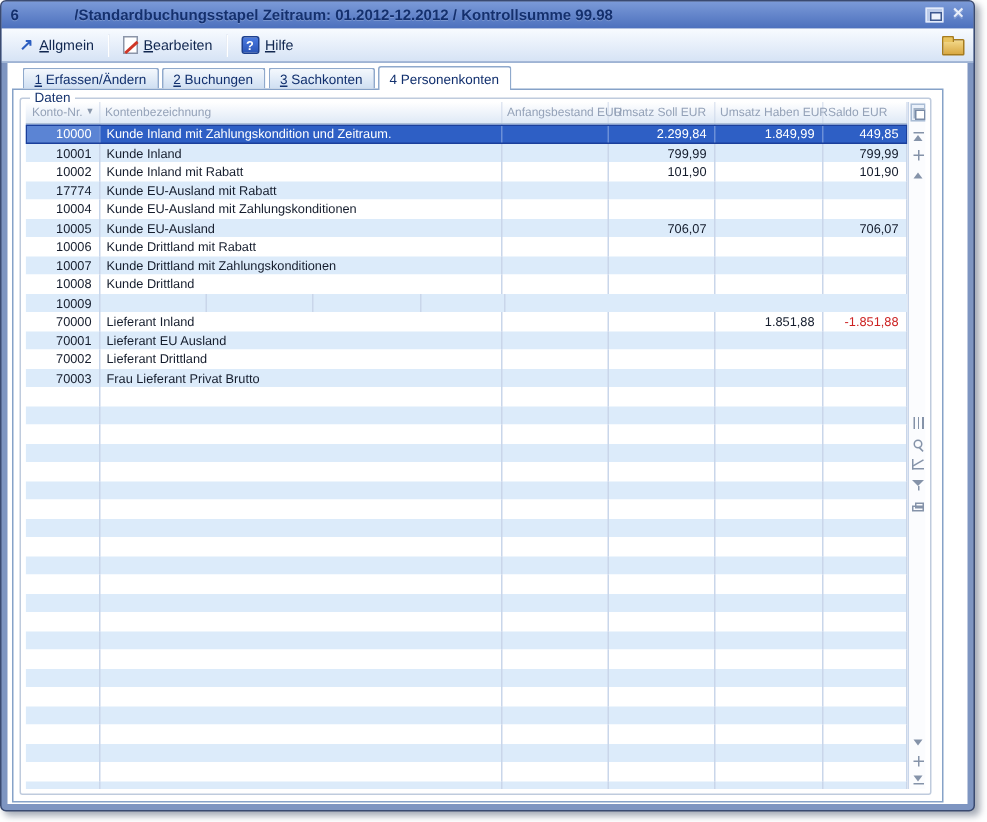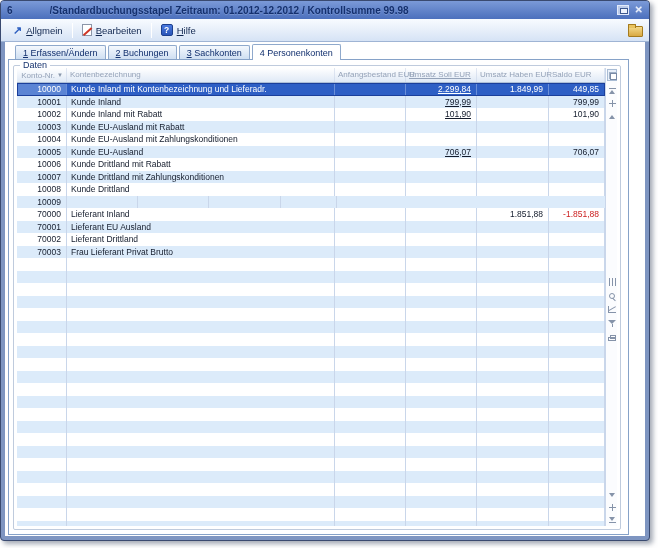--- a/index.html
+++ b/index.html
@@ -60,21 +60,21 @@
   .table{position:absolute;left:3px;right:3px;top:2px;bottom:3px;overflow:hidden;}
   .thead{position:absolute;left:0;right:12px;top:0;height:15px;display:flex;
     background:linear-gradient(#ffffff,#dfe9f6);border-bottom:1px solid #aebfd6;}
   .hcell{font-size:8px;color:#94a2b8;line-height:14px;white-space:nowrap;padding:0 3px;
     border-right:1px solid rgba(200,212,232,.55);}
   .hcell.right{text-align:right;}
   .sort-ico{font-size:6px;color:#8a98ac;margin-left:2px;vertical-align:1px;}
   .c-konto{width:50px;flex:none;}
   .c-name{flex:1;}
   .c-anf{width:71px;flex:none;}
-  .c-soll{width:71px;flex:none;text-decoration:underline;}
+  .c-soll{width:71px;flex:none;}
   .c-haben{width:72px;flex:none;}
   .c-saldo{width:56px;flex:none;}
 
   .tbody{position:absolute;left:0;right:12px;top:15px;bottom:0;overflow:hidden;}
   .trow{display:flex;height:12.5px;background:#fff;}
   .trow.stripe{background:var(--stripe,#dcebfa);}
   .tcell{font-size:8.5px;line-height:12.5px;color:#141c2c;white-space:nowrap;overflow:hidden;
     padding:0 4px;border-right:1px solid #c9d6ea;}
   .tcell.num{text-align:right;padding-right:5px;}
   .tcell.neg{color:var(--neg,#cc2222);}
@@ -165,21 +165,21 @@
             <div class="hcell c-name">Kontenbezeichnung</div>
             <div class="hcell c-anf">Anfangsbestand EUR</div>
             <div class="hcell c-soll">Umsatz Soll EUR</div>
             <div class="hcell c-haben">Umsatz Haben EUR</div>
             <div class="hcell c-saldo">Saldo EUR</div>
           </div>
 
           <div class="tbody">
               <div class="trow sel">
                 <div class="tcell c-konto num konto">10000</div>
-                <div class="tcell c-name">Kunde Inland mit Kontenbezeichnung und Lieferadr.</div>
+                <div class="tcell c-name">Kunde Inland mit Zahlungskondition und Zeitraum.</div>
                 <div class="tcell c-anf num"></div>
                 <div class="tcell c-soll num">2.299,84</div>
                 <div class="tcell c-haben num">1.849,99</div>
                 <div class="tcell c-saldo num">449,85</div>
               </div>
               <div class="trow stripe">
                 <div class="tcell c-konto num konto">10001</div>
                 <div class="tcell c-name">Kunde Inland</div>
                 <div class="tcell c-anf num"></div>
                 <div class="tcell c-soll num">799,99</div>
@@ -188,21 +188,21 @@
               </div>
               <div class="trow">
                 <div class="tcell c-konto num konto">10002</div>
                 <div class="tcell c-name">Kunde Inland mit Rabatt</div>
                 <div class="tcell c-anf num"></div>
                 <div class="tcell c-soll num">101,90</div>
                 <div class="tcell c-haben num"></div>
                 <div class="tcell c-saldo num">101,90</div>
               </div>
               <div class="trow stripe">
-                <div class="tcell c-konto num konto">10003</div>
+                <div class="tcell c-konto num konto">17774</div>
                 <div class="tcell c-name">Kunde EU-Ausland mit Rabatt</div>
                 <div class="tcell c-anf num"></div>
                 <div class="tcell c-soll num"></div>
                 <div class="tcell c-haben num"></div>
                 <div class="tcell c-saldo num"></div>
               </div>
               <div class="trow">
                 <div class="tcell c-konto num konto">10004</div>
                 <div class="tcell c-name">Kunde EU-Ausland mit Zahlungskonditionen</div>
                 <div class="tcell c-anf num"></div>

